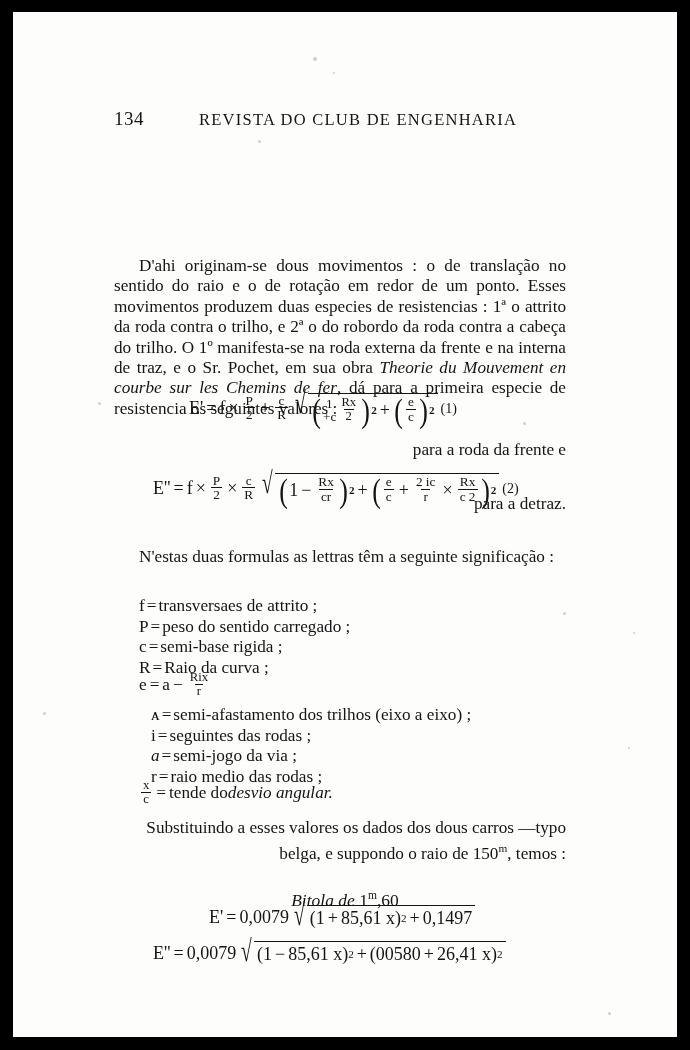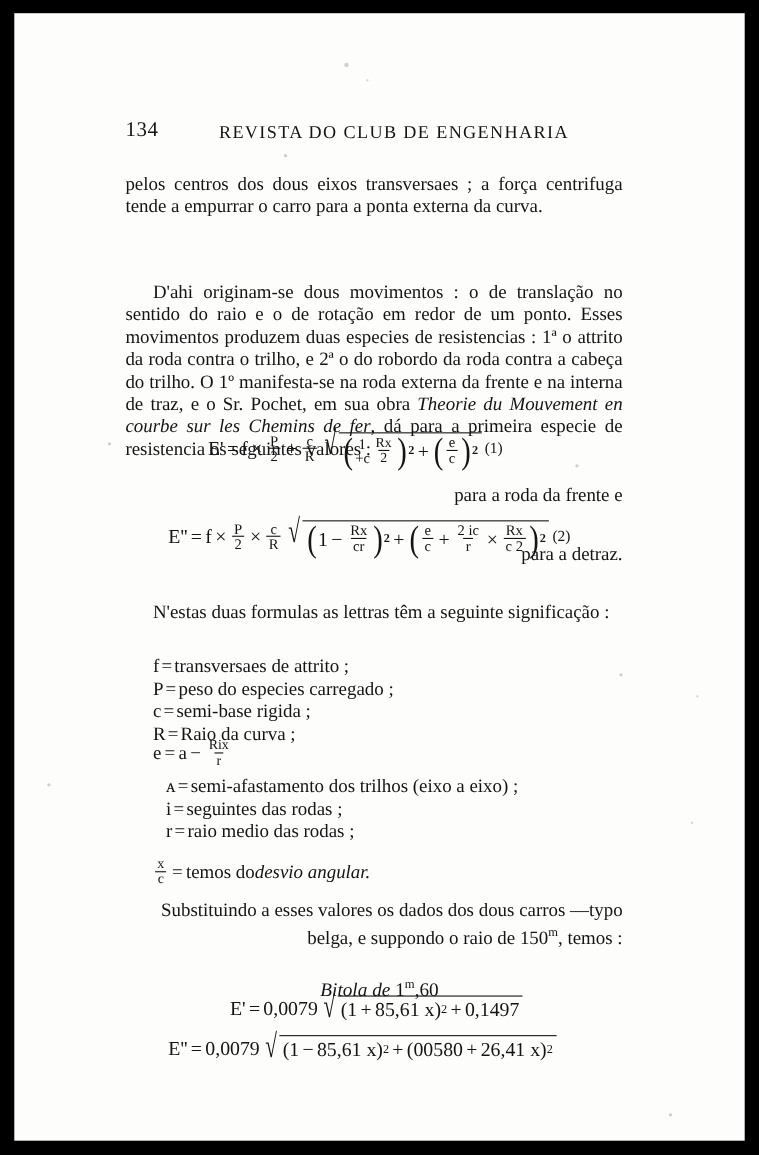--- a/index.html
+++ b/index.html
@@ -203,23 +203,20 @@
     <div class="speck" style="left:550px;top:600px;width:3px;height:3px;"></div>
     <div class="speck" style="left:615px;top:735px;width:2px;height:2px;"></div>
 
     <div class="content">
 
       <div class="running-head">
         <span class="folio">134</span>
         <span class="head-title">REVISTA DO CLUB DE ENGENHARIA</span>
       </div>
 
-      <div class="textblock" style="top:146px;">
-        <p>pelos centros dos dous eixos transversaes ; a força centrifuga tende a empurrar o carro para a ponta externa da curva.</p>
-      </div>
 
       <div class="textblock" style="top:208px;margin-top:36px;">
         <p class="indent"><span>D'ahi originam-se dous movimentos : o de translação no sentido do raio e o de rotação em redor de um ponto. Esses movimentos produzem duas especies de resistencias : 1ª o attrito da roda contra o trilho, e 2ª o do robordo da roda contra a cabeça do trilho. O 1º manifesta-se na roda externa da frente e na interna de traz, e o Sr. Pochet, em sua obra </span><span class="it">Theorie du Mouvement en courbe sur les Chemins de fer</span><span>, dá para a primeira especie de resistencia os seguintes valores :</span></p>
       </div>
 
       <div class="math" style="left:176px;top:381px;">
         <span class="mrow">
           <span>E'</span>
           <span class="op">=</span>
           <span>f</span>
@@ -322,21 +319,21 @@
 
       <div class="textblock" style="top:535px;">
         <p class="indent">N'estas duas formulas as lettras têm a seguinte significação :</p>
       </div>
 
       <div class="deflist" style="top:584px;">
         <span class="row">
           <span>f</span><span class="eqsign">=</span><span>transversaes de attrito ;</span>
         </span>
         <span class="row">
-          <span>P</span><span class="eqsign">=</span><span>peso do especies carregado ;</span>
+          <span>P</span><span class="eqsign">=</span><span>peso do sentido carregado ;</span>
         </span>
         <span class="row">
           <span>c</span><span class="eqsign">=</span><span>semi-base rigida ;</span>
         </span>
         <span class="row">
           <span>R</span><span class="eqsign">=</span><span>Raio da curva ;</span>
         </span>
       </div>
 
       <div class="math" style="left:126px;top:660px;font-size:17.2px;">
@@ -353,32 +350,35 @@
       </div>
 
       <div class="deflist" style="top:693px;margin-left:12px;">
         <span class="row">
           <span>ᴀ</span><span class="eqsign">=</span><span>semi-afastamento dos trilhos (eixo a eixo) ;</span>
         </span>
         <span class="row">
           <span>i</span><span class="eqsign">=</span><span>seguintes das rodas ;</span>
         </span>
         <span class="row">
+          <span class="it">a</span><span class="eqsign">=</span><span>semi-jogo da via ;</span>
+        </span>
+        <span class="row">
           <span>r</span><span class="eqsign">=</span><span>raio medio das rodas ;</span>
         </span>
       </div>
 
       <div class="math" style="left:126px;top:768px;font-size:17.2px;">
         <span class="mrow">
           <span class="frac">
             <span class="num">x</span>
             <span class="den">c</span>
           </span>
           <span class="op">=</span>
-          <span>temos do </span>
+          <span>tende do </span>
           <span class="it">desvio angular.</span>
         </span>
       </div>
 
       <div class="textblock" style="top:806px;">
         <p class="indent lastline-left"><span>Substituindo a esses valores os dados dos dous carros —typo belga, e suppondo o raio de 150</span><span class="sm">m</span><span>, temos :</span></p>
       </div>
 
       <div class="centerline bitola" style="top:877px;">
         <span>Bitola</span>

